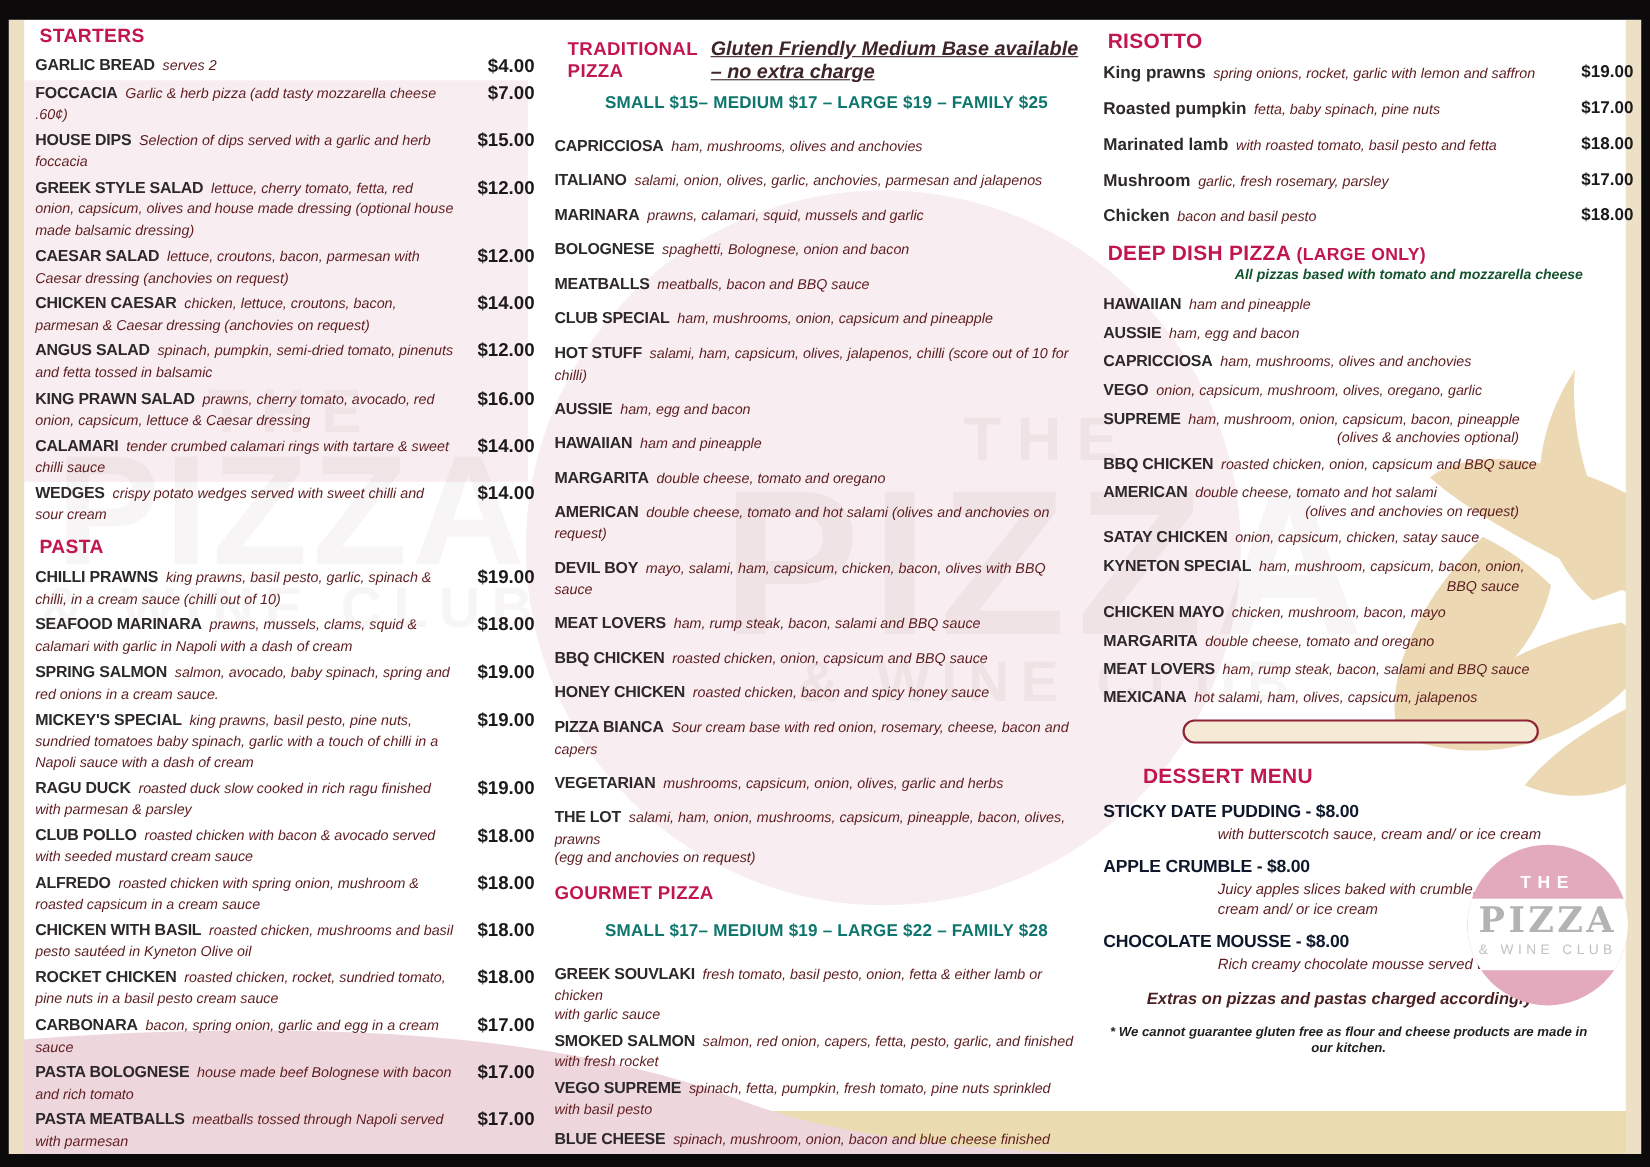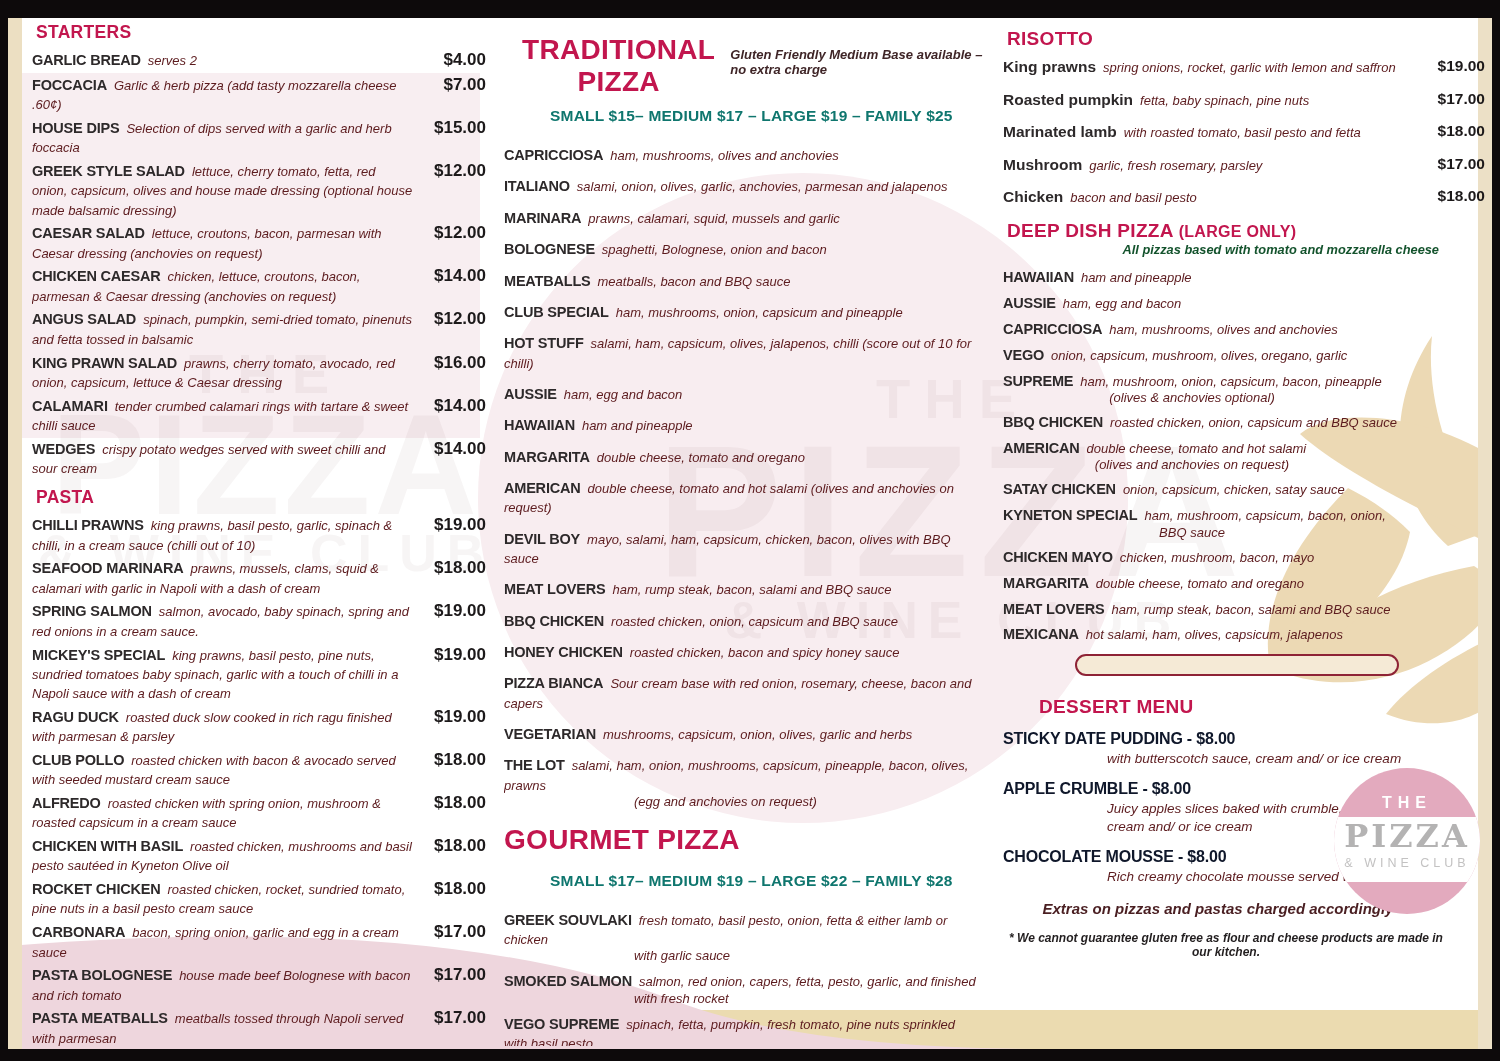--- a/index.html
+++ b/index.html
@@ -22,40 +22,40 @@
   .wm1 .wm-pizza { font-size:142px; letter-spacing:4px; }
   .wm2 { left:505px; top:355px; width:880px; }
   .wm2 .wm-pizza { font-size:188px; letter-spacing:10px; }
 
   .col { position:absolute; z-index:1; overflow:hidden; }
   .col-left   { left:24px;  top:4px;  width:454px; height:1024px; }
   .col-center { left:496px; top:16px; width:482px; height:1012px; }
   .col-right  { left:995px; top:10px; width:482px; height:1018px; }
 
   .t1 { color:#c2164e; font-weight:800; font-size:17.5px; letter-spacing:0.3px; margin:0 0 7px 4px; }
-  .t1-big { font-size:28px; display:inline; margin:0;text-align:center; }
+  .t1-big { font-size:17px; display:inline; margin:0; }
   .t1-mid { font-size:19px; }
   .hdr-line { display:flex; align-items:baseline; gap:9px; margin:0 0 4px 12px; }
-  .hdr-note { color:#3f2527; font-style:italic; font-weight:600; font-size:13px; }
+  .hdr-note { color:#3f2527; font-style:italic; font-weight:600; font-size:18px;text-decoration:underline; }
   .sizes { font-weight:800; color:#0f766e; font-size:15.5px; letter-spacing:0.2px; margin:9px 0 20px 46px; }
 
   .it { display:flex; align-items:flex-start; margin:0 0 4.5px 0; line-height:1.2; }
   .it-main { flex:1 1 auto; padding-right:8px; }
   .nm { font-weight:800; color:#2d292a; font-size:14.5px; letter-spacing:-0.2px; margin-right:7px; }
   .ds { color:#5c1b1e; font-size:13px; font-style:italic; }
   .it-price { flex:0 0 64px; text-align:right; font-weight:800; color:#1c191a; font-size:17px; white-space:nowrap; }
 
   .col-center .it { margin-bottom:12px; }
   .gourmet-list .it { margin-bottom:7.5px; }
-  .d2 { display:block; margin-left:130px; }
+  .d2 { display:block; }
   .col-right .risotto-list .it { margin-bottom:13px; }
   .col-right .risotto-list .nm { font-size:15.5px; letter-spacing:0; }
   .col-right .risotto-list .it-price { font-size:15.5px; }
   .col-right .dd-list .it { margin-bottom:6.5px; }
-  .col-right .dd-list .d2 { margin-left:0; text-align:center; padding-right:62px; }
+  .col-right .dd-list .d2 { margin-left:0; text-align:right; padding-right:62px; }
   .dd-note { color:#14532d; font-weight:700; font-style:italic; font-size:12.8px; text-align:right; width:436px; margin:-2px 0 10px 0; }
 
   .deal-box {
     width:300px; margin:10px 0 0 72px; border:2.5px solid #8e2336; border-radius:30px;
     background:#f5ead6; padding:9px 10px; text-align:center; z-index:1;
   }
   .deal-line { color:#4f1a1d; font-weight:800; font-style:italic; font-size:13.2px; line-height:1.5; }
   .delivery { width:410px; margin:20px 0 0 14px; text-align:center; }
   .delivery-line { color:#5c1b1e; font-weight:800; font-style:italic; font-size:13.2px; line-height:1.55; }
 

